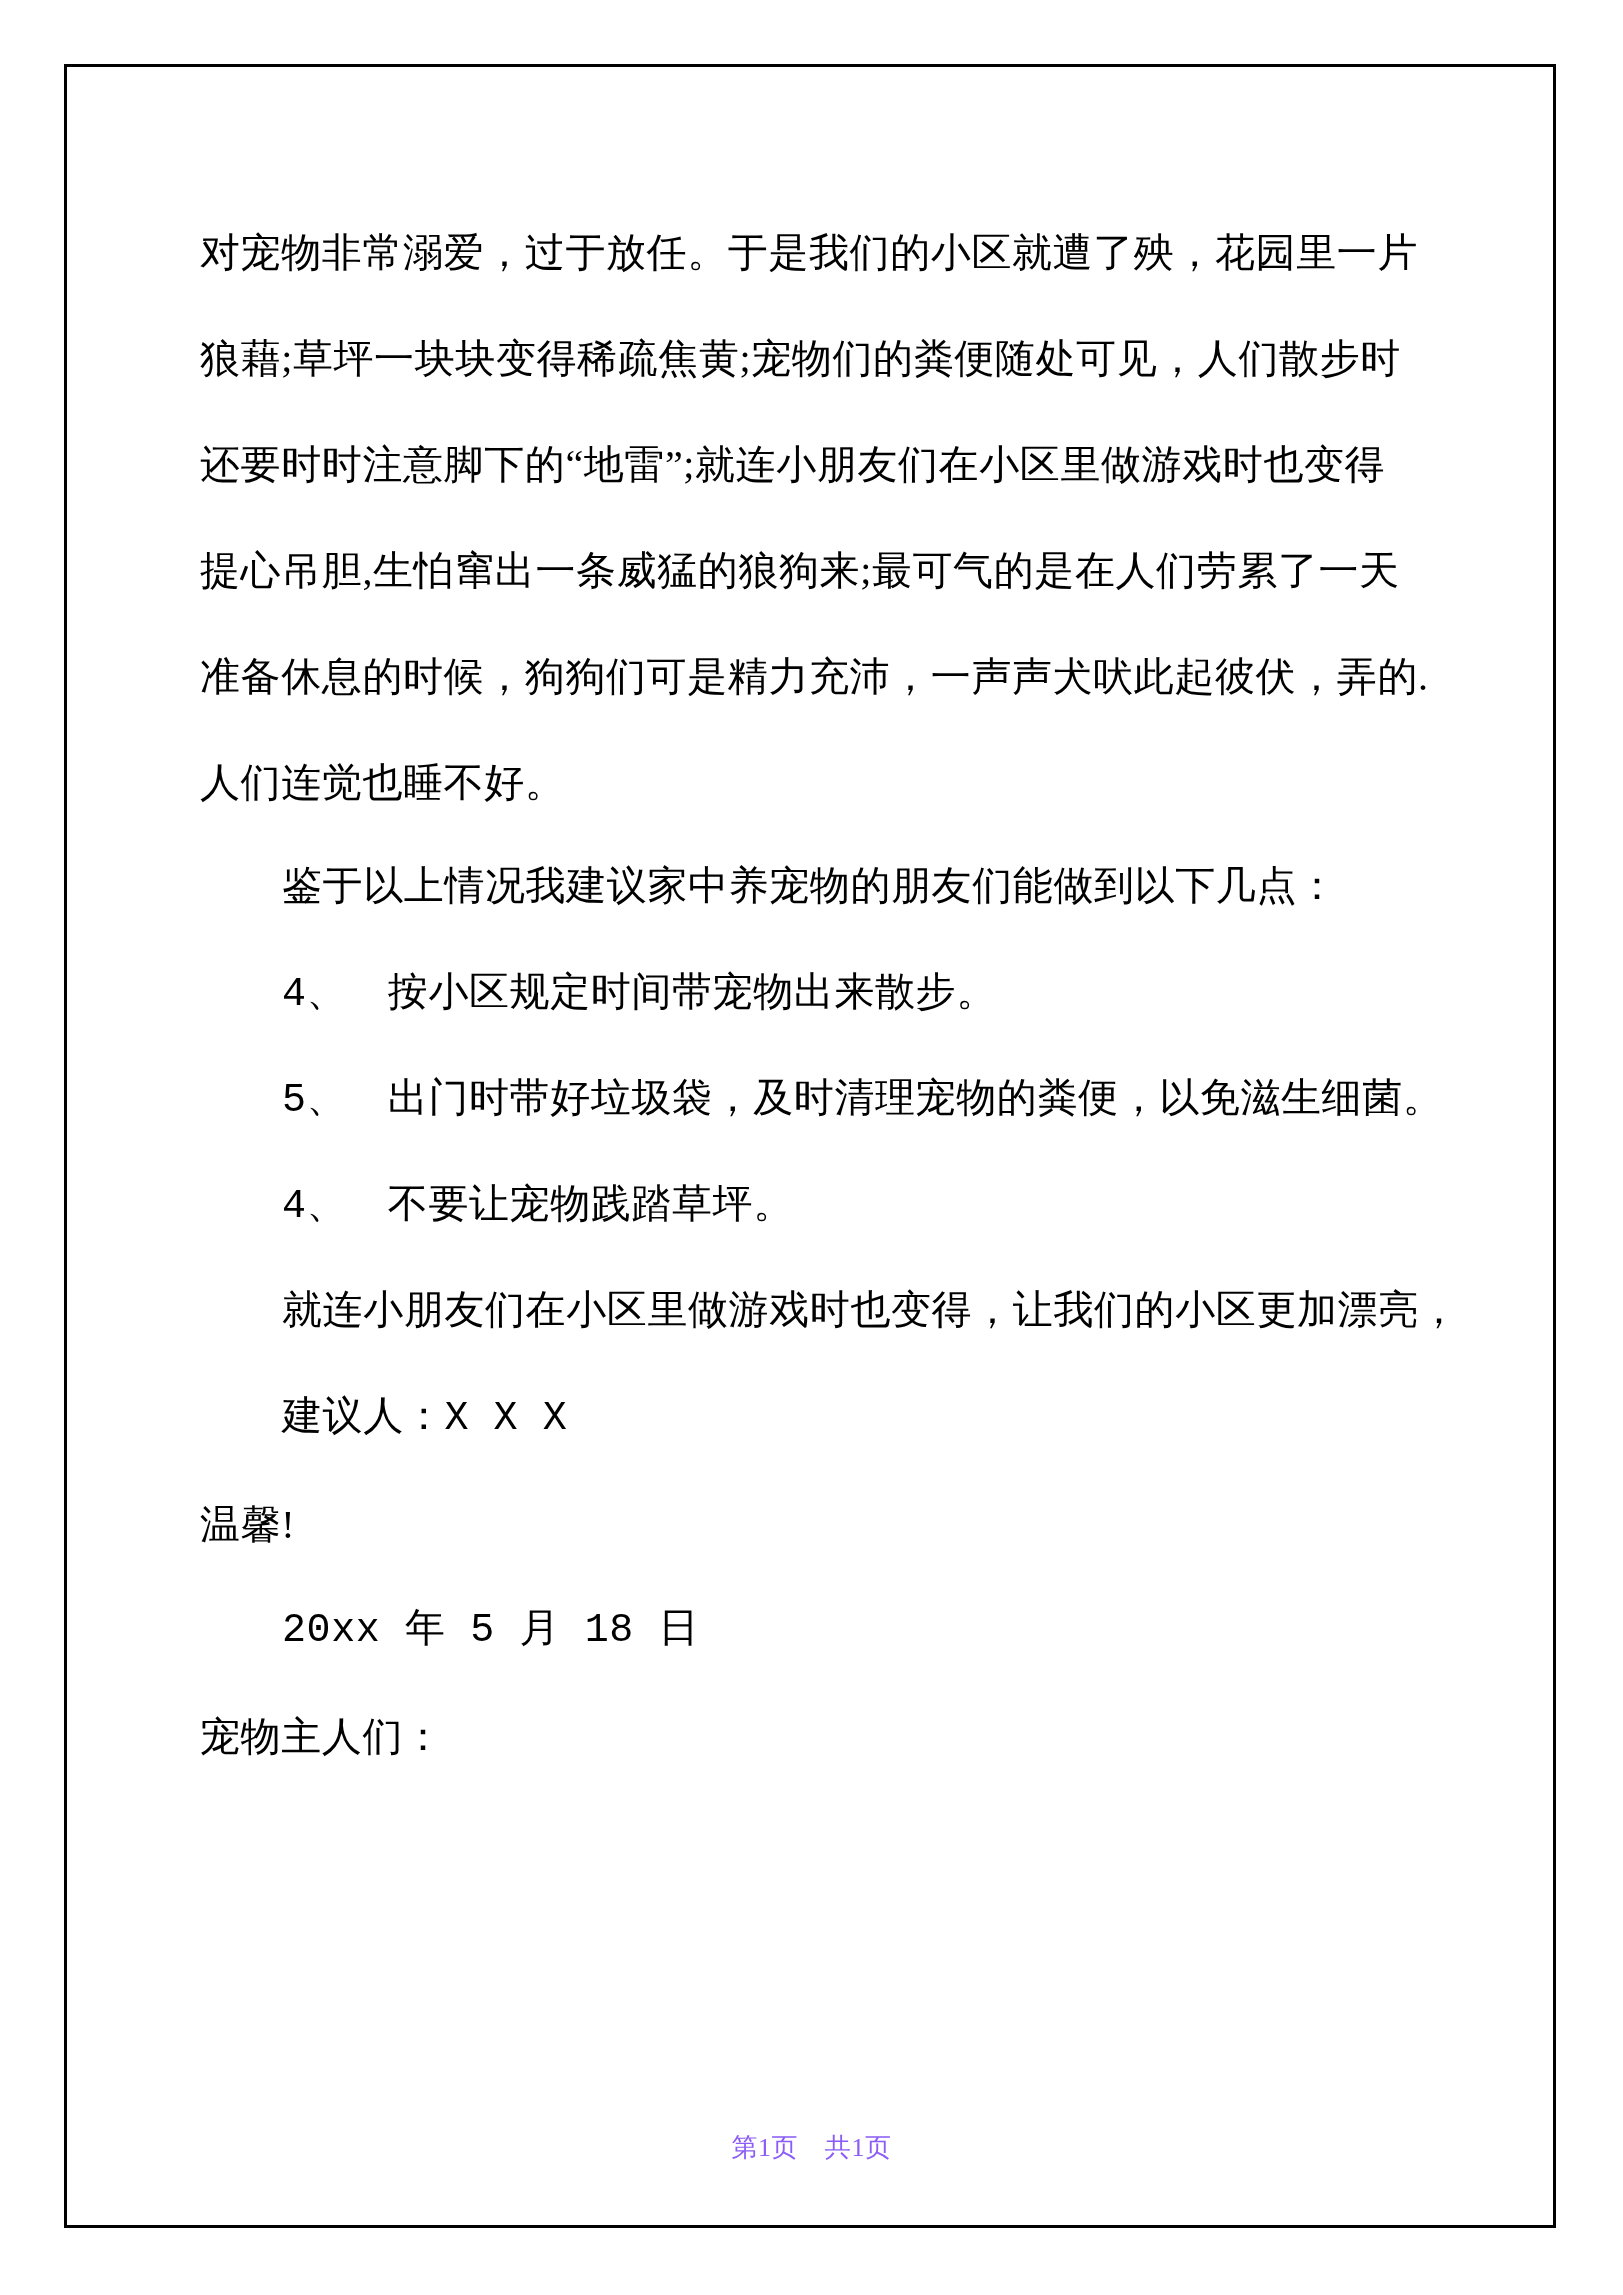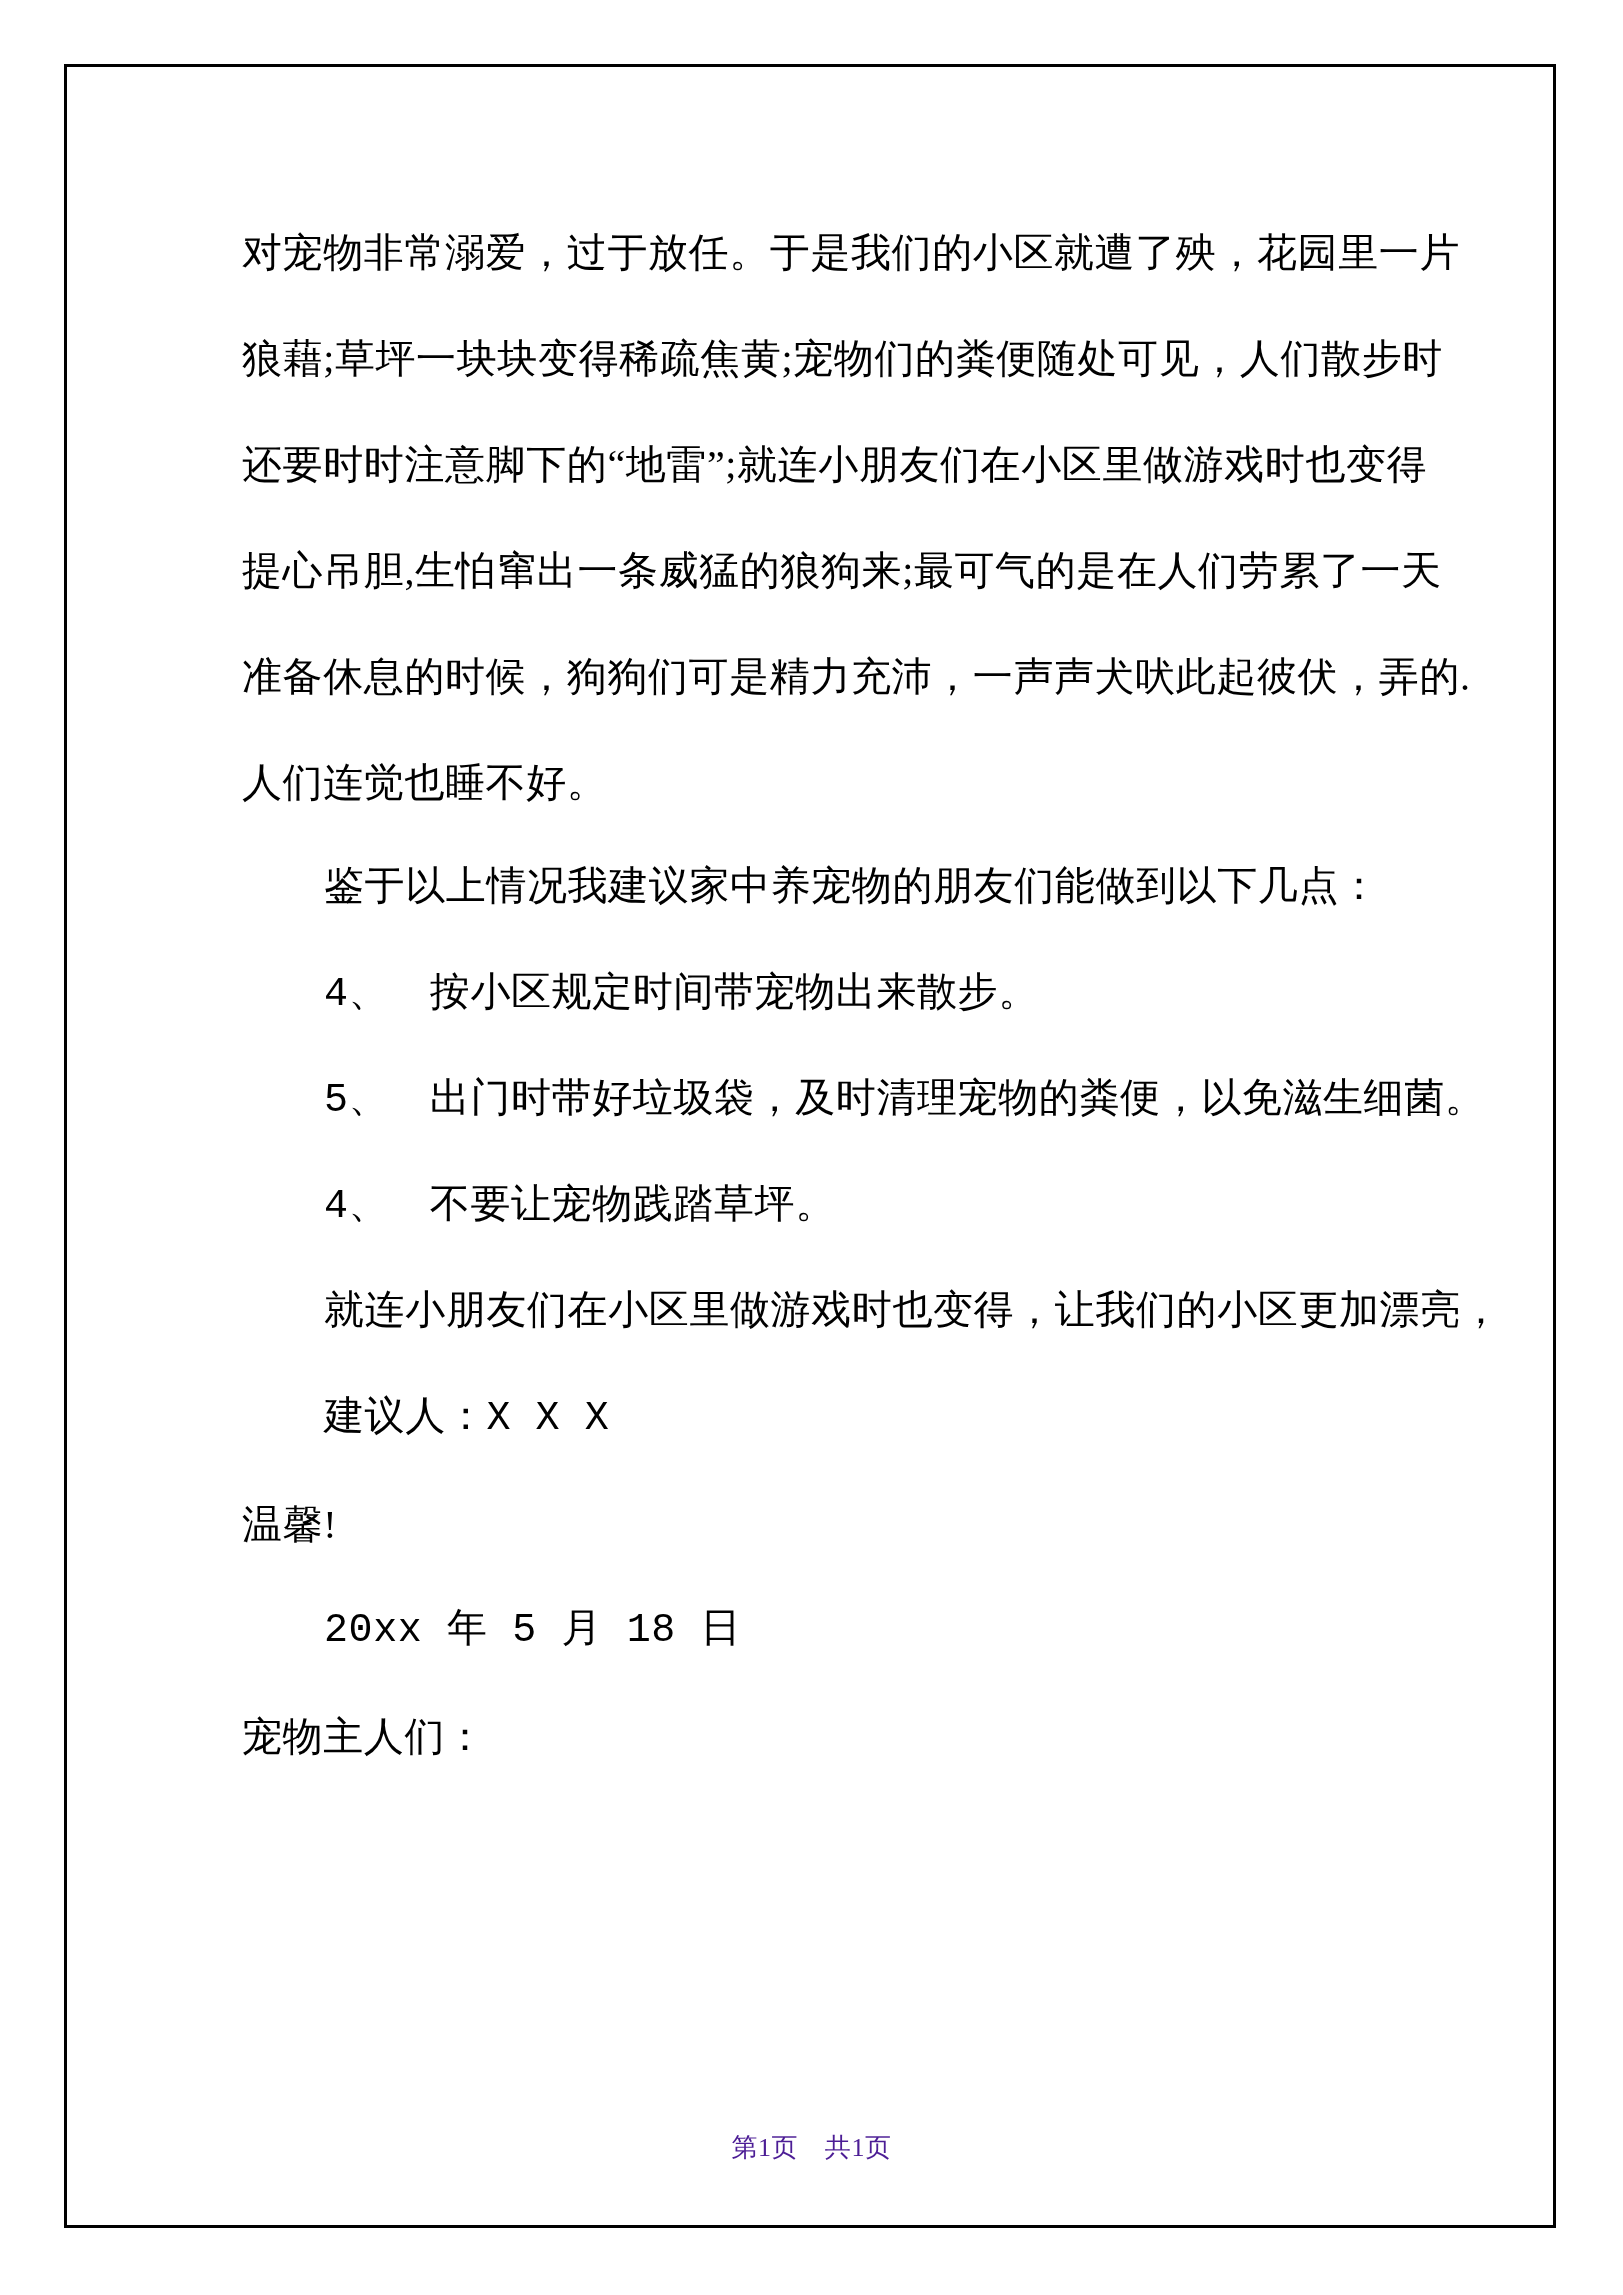--- a/index.html
+++ b/index.html
@@ -37,37 +37,36 @@
     top: 200px;
     width: 1262px;
   }
   .doc-line {
     height: 106px;
     line-height: 106px;
     font-size: 40px;
     letter-spacing: 0.6px;
     white-space: pre;
     color: #000000;
-    margin-left: 42px;
   }
   .doc-line.indent {
     padding-left: 82px;
     font-family: Liberation Mono, monospace;
   }
   .page-footer {
     position: absolute;
     left: 0;
     top: 2131px;
     width: 1623px;
     text-align: center;
     font-size: 26px;
     letter-spacing: 0.6px;
     line-height: 34px;
     white-space: pre;
-    color: #4c1d95;
+    color: #8b5cf6;
   }
 </style>
 </head>
 <body>
 
 <div class="page">
 
   <div class="page-border"></div>
 
   <div class="doc-body">

